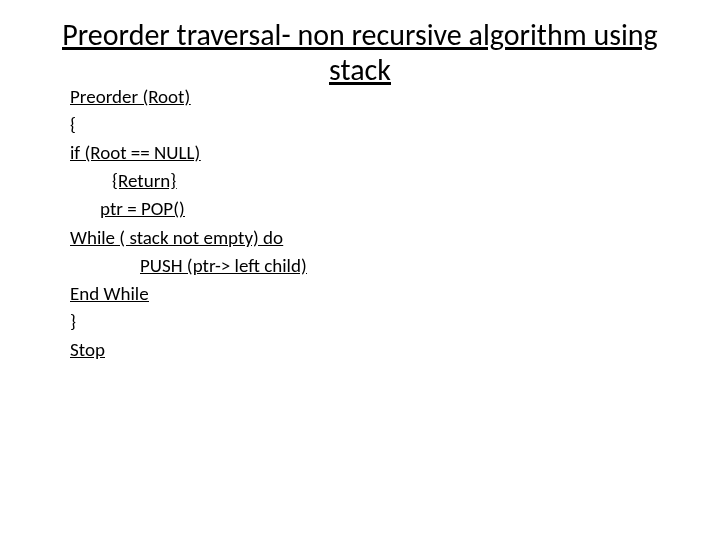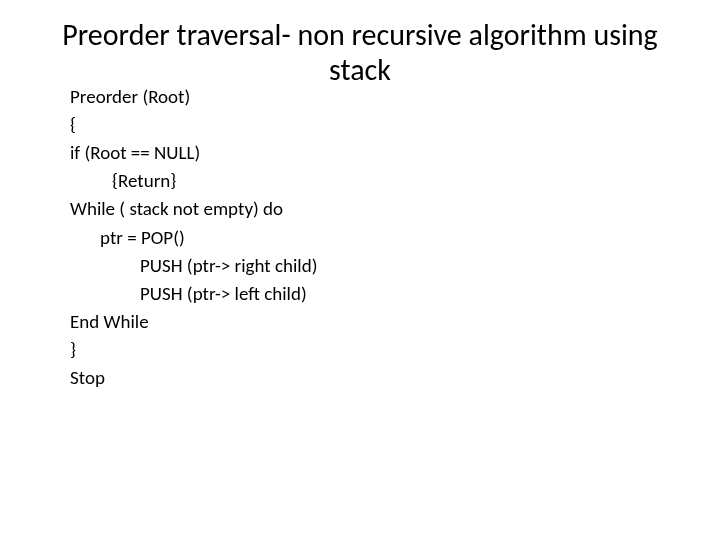--- a/index.html
+++ b/index.html
@@ -1,15 +1,15 @@
 <!DOCTYPE html>
 <html><head>
   <meta charset="utf-8">
   <style>
-    * { margin: 0; padding: 0; box-sizing: border-box; }
+    * { margin: 0; padding: 0; box-sizing: border-box; text-decoration: underline; }
     body {
       width: 720px;
       height: 540px;
       background: #fff;
       font-family: Calibri, Arial, sans-serif;
       color: #000;
       overflow: hidden;
     }
     .slide {
       width: 100%;
@@ -38,21 +38,20 @@
 </head>
 <body>
 
 <div class="slide">
   <h1 class="title">Preorder traversal- non recursive algorithm using stack</h1>
   <div class="code-block">
     <div class="ln">Preorder (Root)</div>
     <div class="ln">{</div>
     <div class="ln">if (Root == NULL)</div>
     <div class="ln i1">{Return}</div>
+    <div class="ln i2">ptr = POP()</div>
     <div class="ln">While ( stack not empty) do</div>
-    <div class="ln i2">ptr = POP()</div>
-    <div class="ln i3">PUSH (ptr-&gt; right child)</div>
     <div class="ln i3">PUSH (ptr-&gt; left child)</div>
     <div class="ln">End While</div>
     <div class="ln">}</div>
     <div class="ln">Stop</div>
   </div>
 </div>
 
 </body></html>

